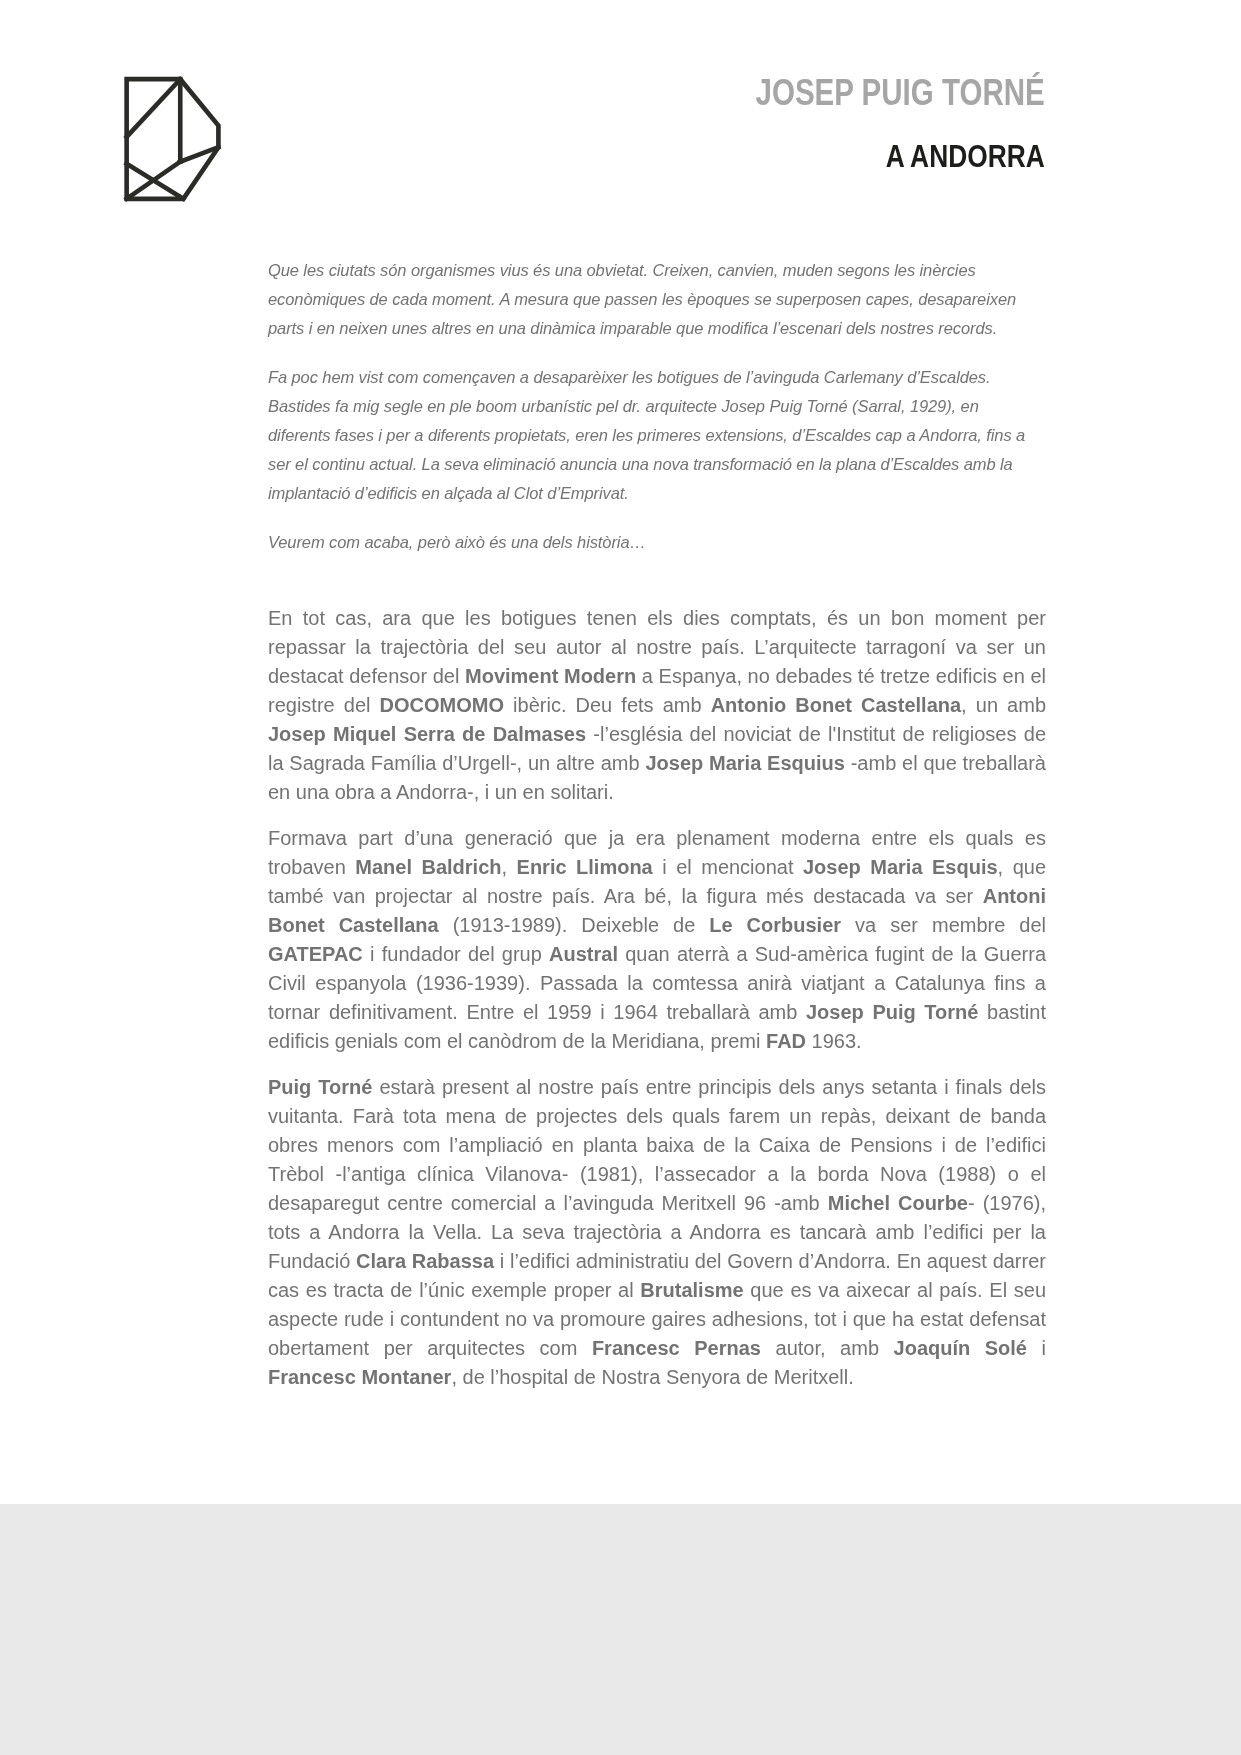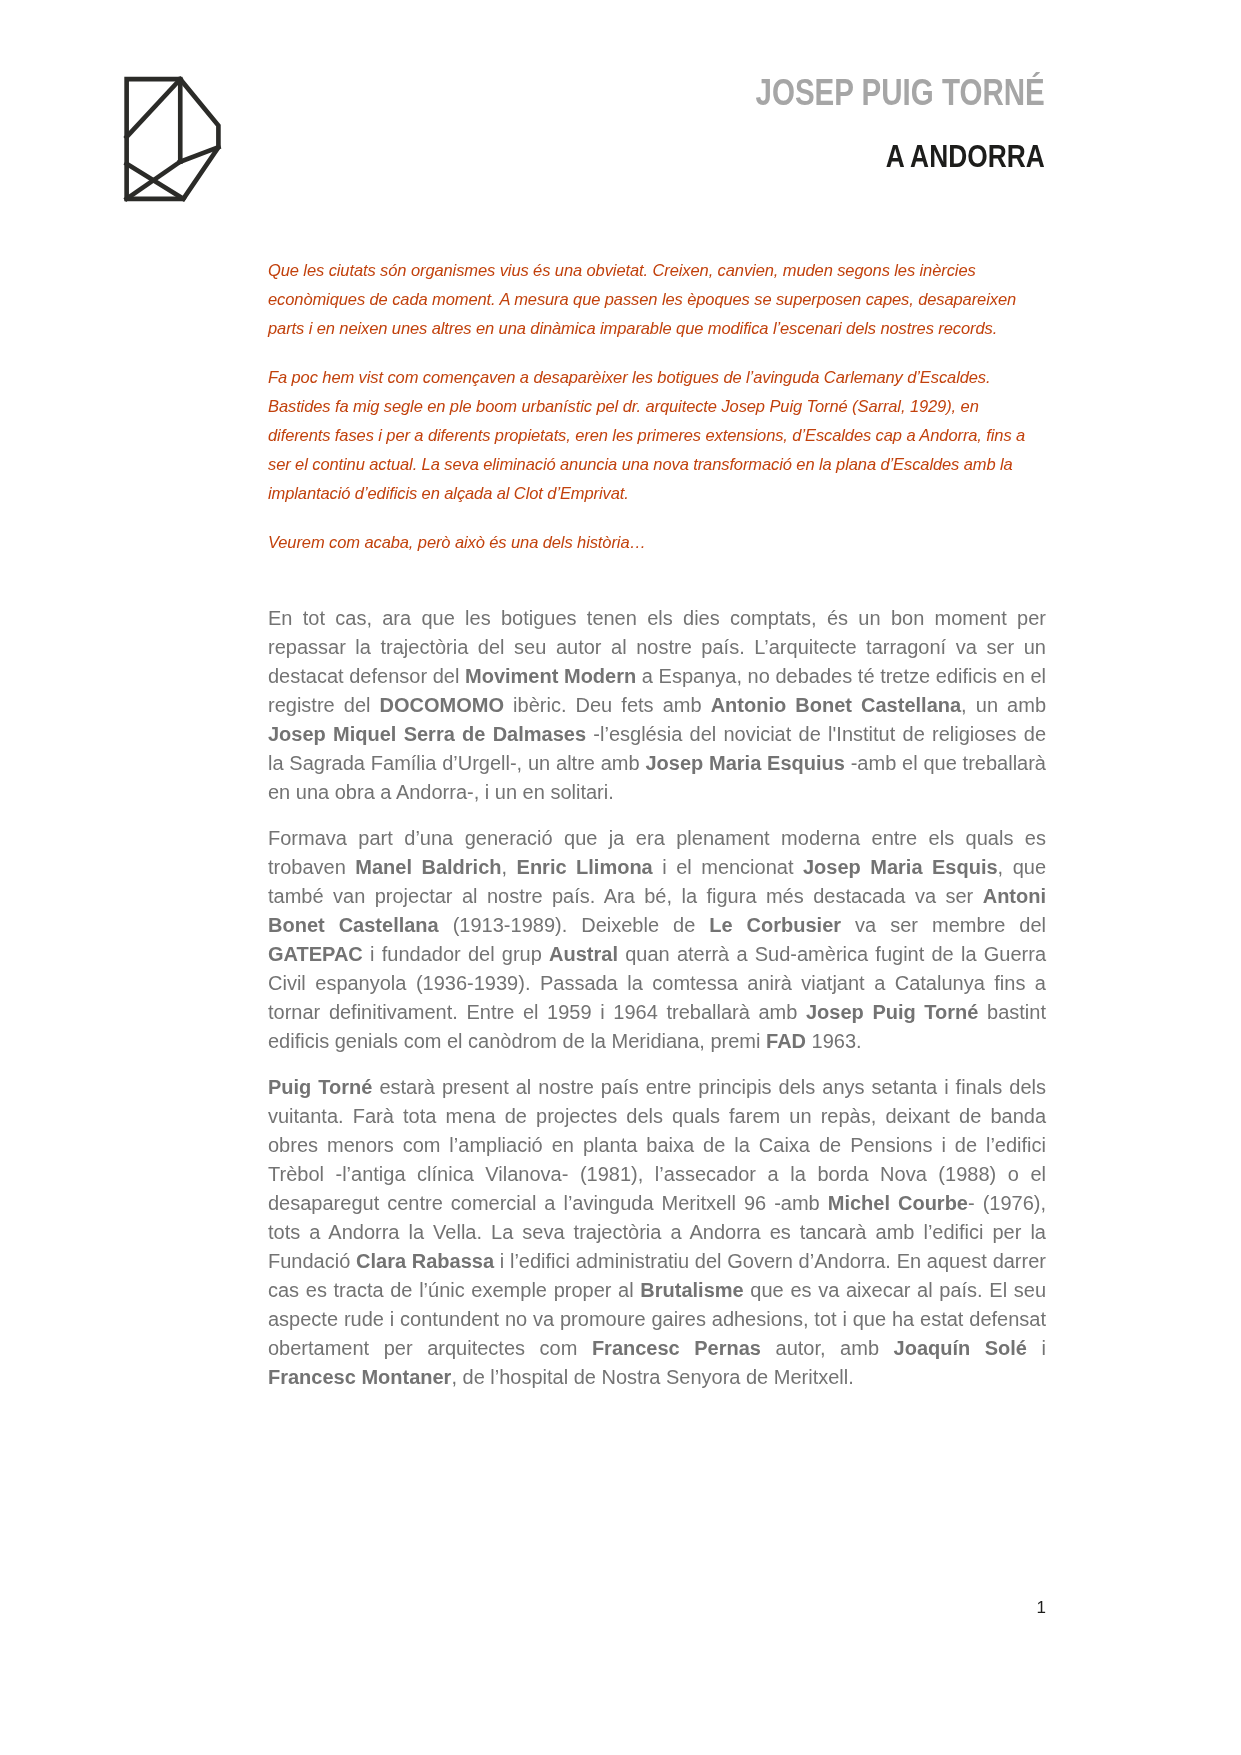--- a/index.html
+++ b/index.html
@@ -4,21 +4,21 @@
 <style>
   html, body {
     margin: 0;
     padding: 0;
     background: #e9e9e9;
     font-family: "Liberation Sans", sans-serif;
   }
   .page {
     position: relative;
     width: 1241px;
-    height: 1755px;
+    height: 1504px;
     margin: 0 auto;
     background: #ffffff;
     overflow: hidden;
   }
 
   
   .logo {
     position: absolute;
     left: 118px;
     top: 73px;
@@ -52,21 +52,21 @@
     transform-origin: 100% 50%;
     white-space: nowrap;
   }
 
   
   .intro {
     position: absolute;
     left: 268px;
     top: 256px;
     width: 760px;
-    color: #c2410c;
+    color: #737373;
     font-style: italic;
     font-size: 16.5px;
     line-height: 29px;
     letter-spacing: -0.1px;
   }
   .intro p { margin: 0 0 20px 0; }
 
   
   .bodytext {
     position: absolute;

